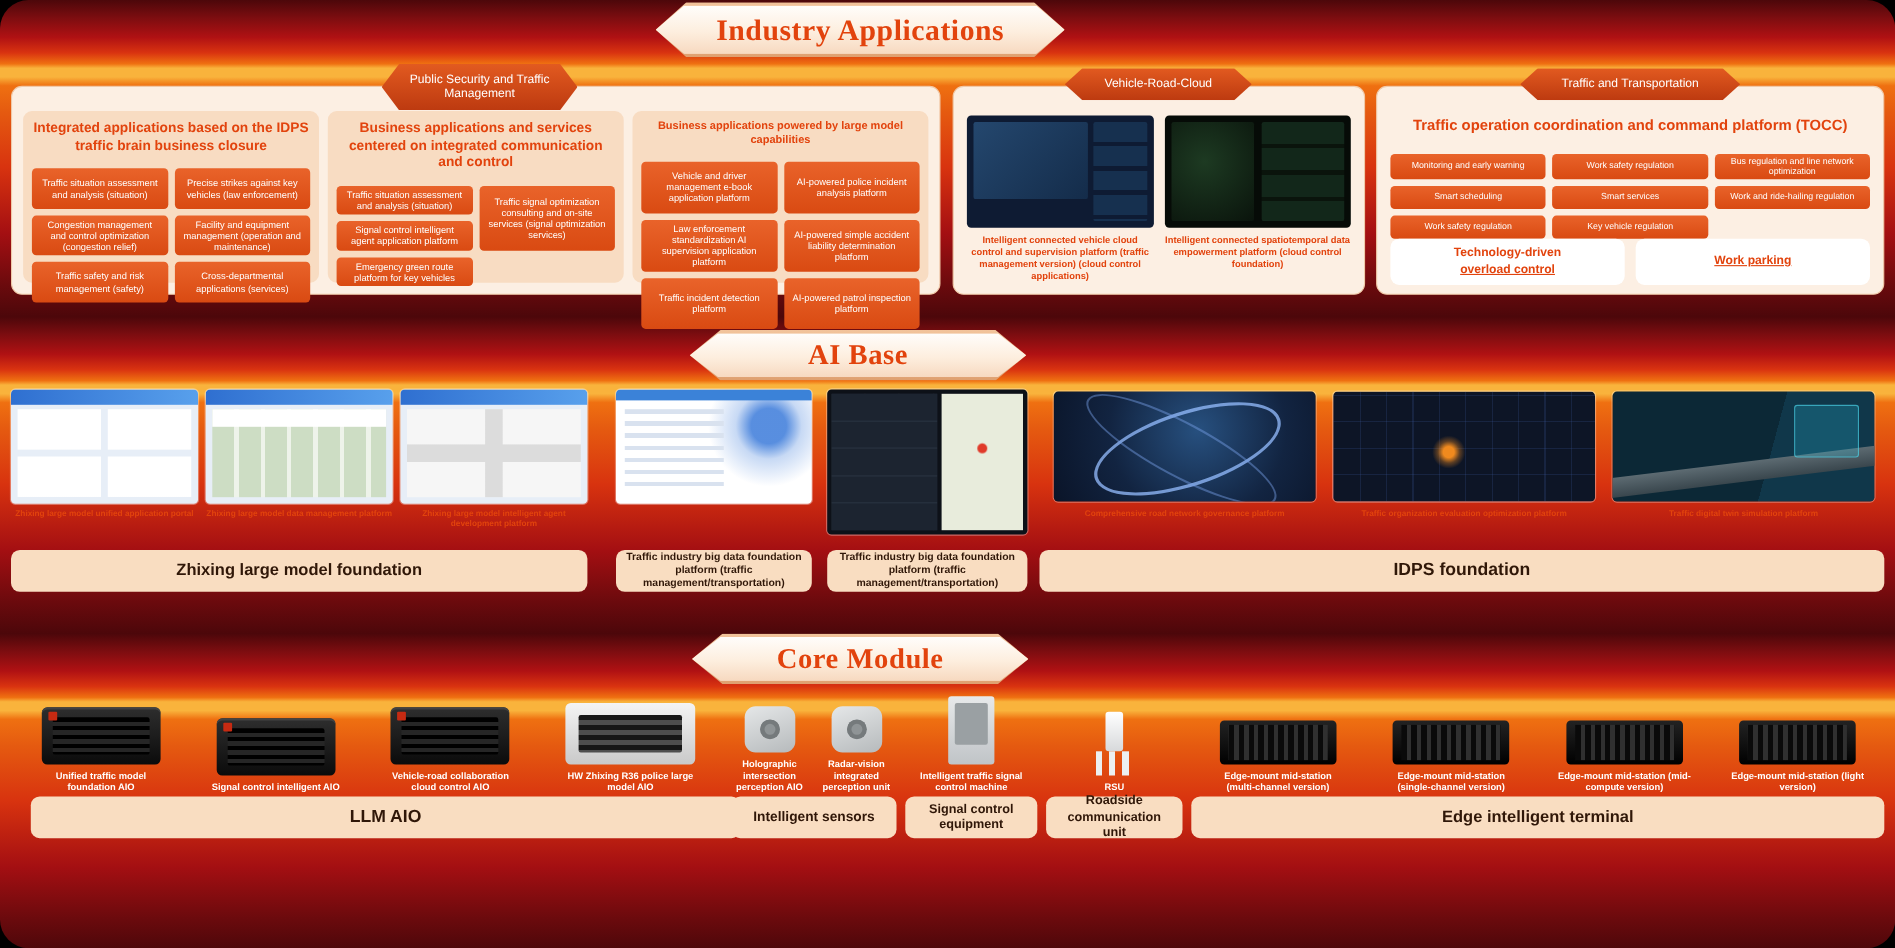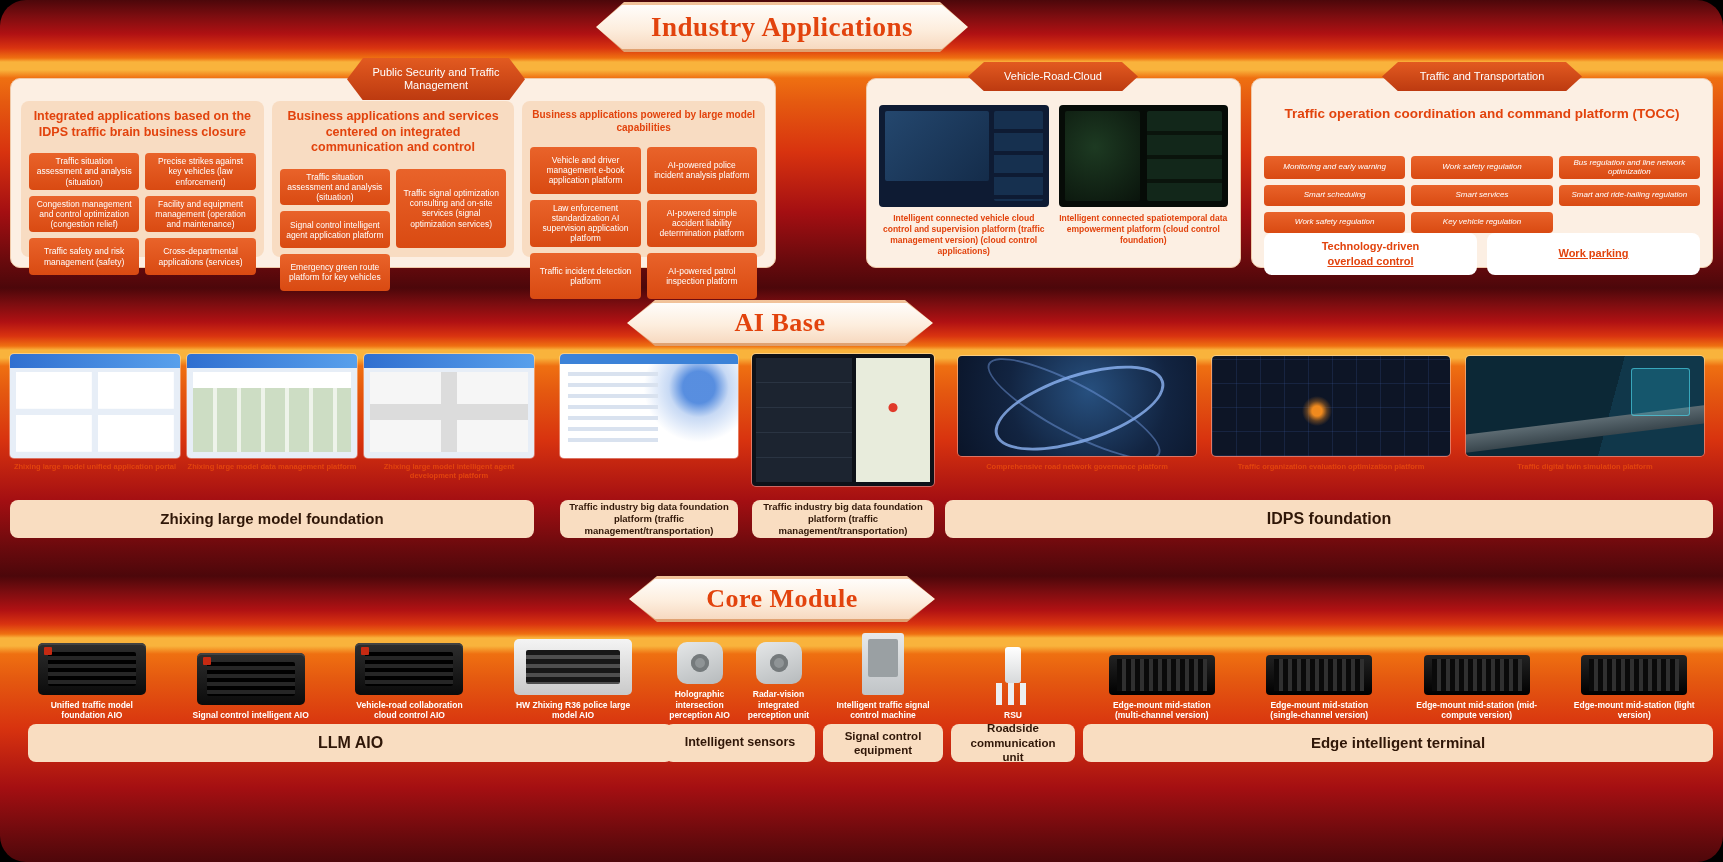--- a/index.html
+++ b/index.html
@@ -43,21 +43,21 @@
   
   .vrc-figs{position:absolute;left:12px;right:12px;top:26px;bottom:8px;display:flex;gap:10px;}
   .vrc-fig{flex:1;display:flex;flex-direction:column;}
   .mock{position:relative;border-radius:4px;overflow:hidden;}
   .vrc-fig .mock{height:102px;}
   .vrc-cap{color:#e2430d;font-weight:700;font-size:8.5px;line-height:1.3;text-align:center;margin-top:6px;}
 
   
   .tbody{position:absolute;inset:24px 12px 10px;display:flex;flex-direction:column;}
   .t-title{color:#e2430d;font-weight:800;font-size:13.5px;line-height:1.3;text-align:center;margin-top:2px;}
-  .t-grid{display:grid;grid-template-columns:repeat(3,1fr);gap:6px;margin-top:20px;font-style:italic;}
+  .t-grid{display:grid;grid-template-columns:repeat(3,1fr);gap:6px;margin-top:4px;}
   .t-grid .obtn{font-size:8px;min-height:21px;padding:2px 4px;}
   .t-foot{display:flex;gap:10px;margin-top:auto;}
   .t-box{flex:1;background:#fff;border-radius:8px;min-height:42px;display:flex;flex-direction:column;
     align-items:center;justify-content:center;color:#e2430d;font-weight:700;font-size:11px;line-height:1.35;}
   .u{text-decoration:underline;}
 
   
   .shot{position:absolute;z-index:2;border-radius:4px;overflow:hidden;background:#fff;
     box-shadow:0 0 0 1px rgba(255,255,255,.35);}
   .shot-cap{position:absolute;z-index:2;color:#e2430d;font-weight:700;font-size:7.5px;line-height:1.25;text-align:center;}
@@ -143,21 +143,21 @@
 </style>
 </head>
 <body>
 
 <div id="canvas">
 
   <div class="banner banner-lg" style="left:596px;top:2px;width:372px;">
     <div class="banner-core">Industry Applications</div>
   </div>
 
-  <div class="panel" style="left:10px;top:78px;width:766px;height:190px;">
+  <div class="panel" style="left:10px;top:78px;width:845px;height:190px;">
     <div class="cols">
       <div class="pcol">
         <div class="pcol-title">Integrated applications based on the IDPS traffic brain business closure</div>
         <div class="rule"></div>
         <div class="bgrid rows3">
           <div class="obtn">Traffic situation assessment and analysis (situation)</div>
           <div class="obtn">Precise strikes against key vehicles (law enforcement)</div>
           <div class="obtn">Congestion management and control optimization (congestion relief)</div>
           <div class="obtn">Facility and equipment management (operation and maintenance)</div>
           <div class="obtn">Traffic safety and risk management (safety)</div>
@@ -207,21 +207,21 @@
   <div class="panel" style="left:1251px;top:78px;width:462px;height:190px;">
     <div class="tbody">
       <div class="t-title">Traffic operation coordination and command platform (TOCC)</div>
       <div class="rule" style="width:86%;"></div>
       <div class="t-grid">
         <div class="obtn">Monitoring and early warning</div>
         <div class="obtn">Work safety regulation</div>
         <div class="obtn">Bus regulation and line network optimization</div>
         <div class="obtn">Smart scheduling</div>
         <div class="obtn">Smart services</div>
-        <div class="obtn">Smart and ride-hailing regulation</div>
+        <div class="obtn">Work and ride-hailing regulation</div>
         <div class="obtn">Work safety regulation</div>
         <div class="obtn">Key vehicle regulation</div>
       </div>
       <div class="t-foot">
         <div class="t-box">
           <span>Technology-driven</span>
           <span class="u">overload control</span>
         </div>
         <div class="t-box">
           <span class="u">Work parking</span>

